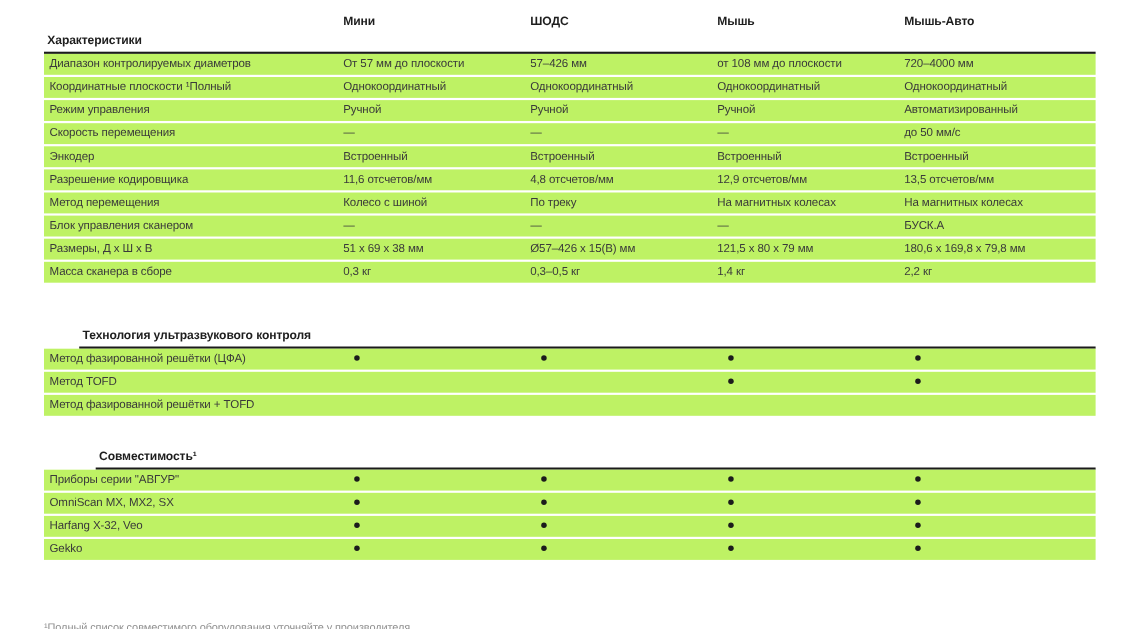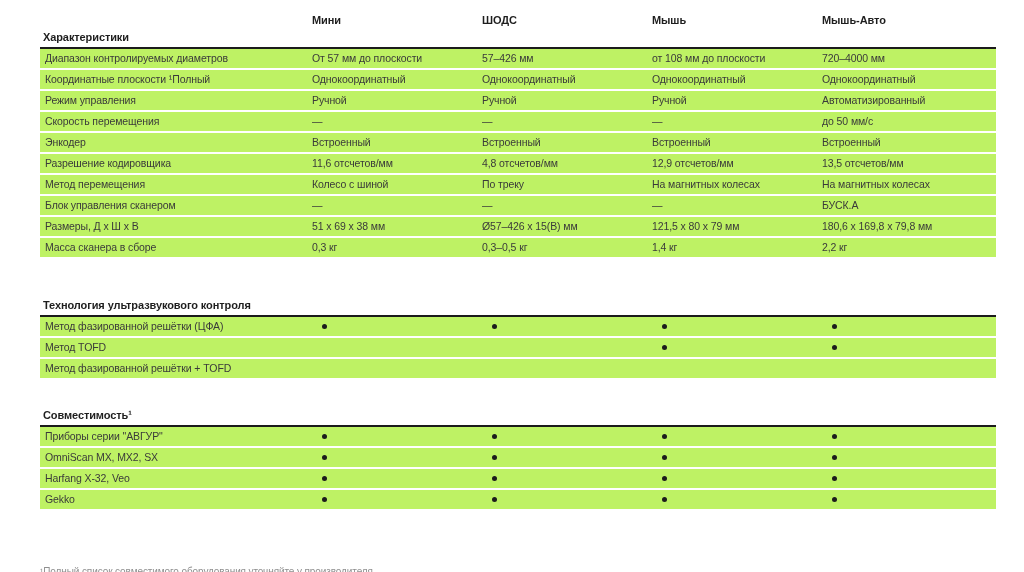--- a/index.html
+++ b/index.html
@@ -12,22 +12,22 @@
   .col-headers{
     display:grid;grid-template-columns:272px 170px 170px 170px 174px;
     margin-top:14px;height:13px;line-height:13px;
     font-size:11px;font-weight:bold;color:#1e1e1e;letter-spacing:-0.1px;
   }
   .section-title{
     font-size:11px;font-weight:bold;color:#1e1e1e;letter-spacing:-0.1px;
     padding:0 0 4px 3px;border-bottom:2px solid #1b1b1b;line-height:12px;
   }
   .s1 .section-title{margin-top:4px;}
-  .s2 .section-title{margin-top:42px;}
-  .s3 .section-title{margin-top:31px;}
+  .s2 .section-title{margin-top:42px;margin-left:32px;}
+  .s3 .section-title{margin-top:31px;margin-left:47px;}
   .t-row{
     display:grid;grid-template-columns:272px 170px 170px 170px 174px;
     background:#bef264;height:19px;line-height:19px;margin-bottom:2px;
     font-size:10.5px;color:#3a3a3a;letter-spacing:-0.1px;
     white-space:nowrap;
   }
   .t-row .label{padding-left:5px;overflow:hidden;}
   .t-row .cell{overflow:hidden;}
   .dot{
     display:inline-block;width:5px;height:5px;border-radius:50%;

